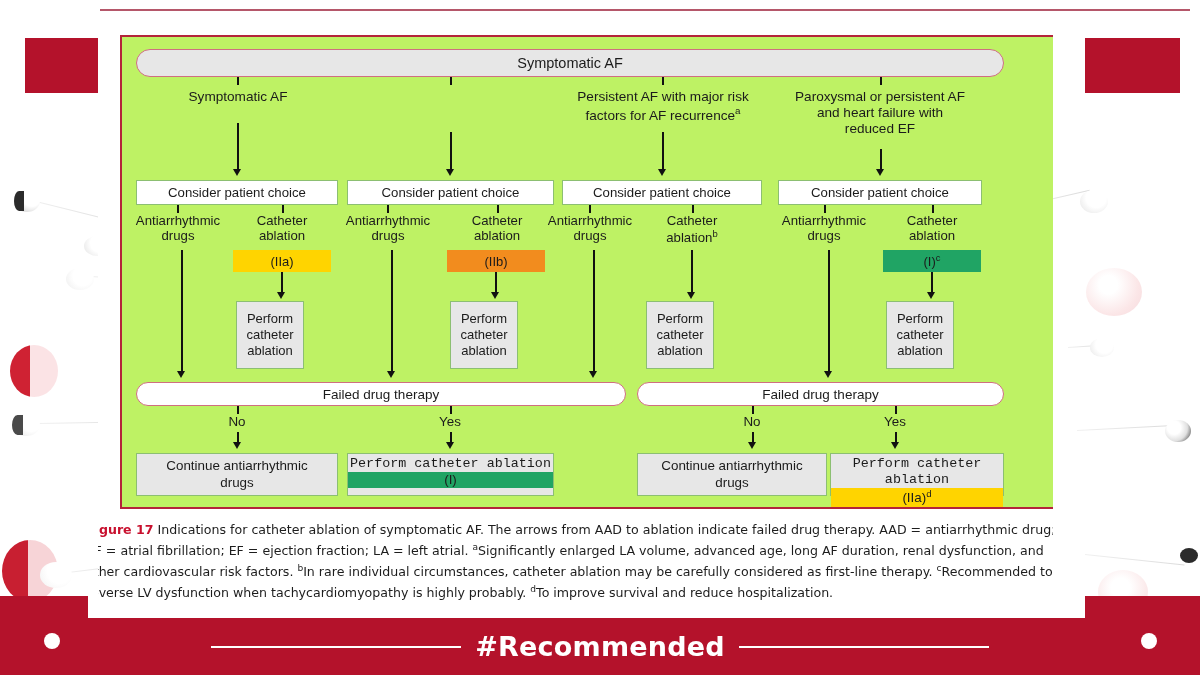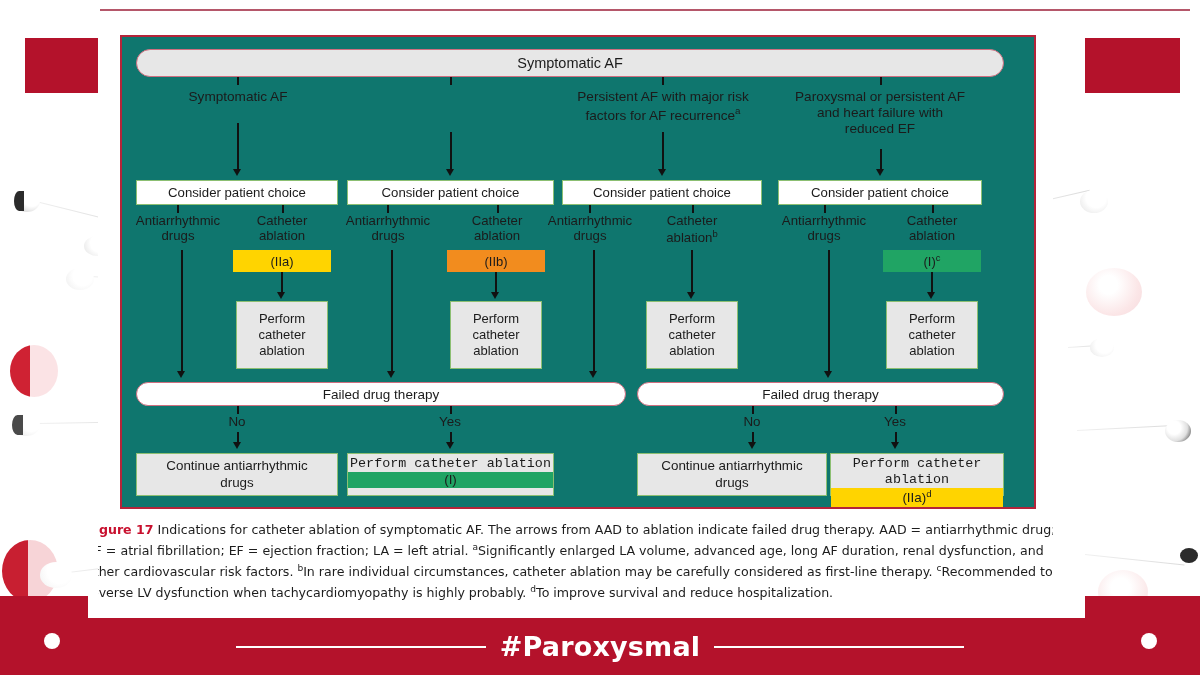--- a/index.html
+++ b/index.html
@@ -24,39 +24,39 @@
 
   
   .card{
     position:absolute;left:98px;top:20px;width:955px;height:598px;
     background:#ffffff;overflow:hidden;
   }
 
   
   .figure{
     position:absolute;left:22px;top:15px;width:912px;height:470px;
-    border:2.2px solid #b4243a;background:#0f766e;
+    border:2.2px solid #b4243a;background:#bef264;padding-left:30px;
   }
 
   
   .node{position:absolute;box-sizing:border-box;display:flex;align-items:center;justify-content:center;text-align:center;color:#1b1b1b;}
   .lbl{position:absolute;text-align:center;color:#1b1b1b;line-height:1.16;}
 
   .bar-top{
     left:14px;top:12px;width:868px;height:28px;
     background:#e7e7e7;border:1.6px solid #cf6f80;
     border-radius:14px/14px;
     font-size:14.5px;
   }
   .choice{
     height:25px;background:#ffffff;border:1.3px solid #8cbf72;
     font-size:13.2px;
   }
   .perform{
-    width:92px;height:68px;background:#e7e7e7;border:1.3px solid #8cbf72;
+    width:68px;height:68px;background:#e7e7e7;border:1.3px solid #8cbf72;
     font-size:13px;line-height:1.22;flex-direction:column;
   }
   .rec{
     height:22px;font-size:13px;color:#1b1b1b;
   }
   .rec.iia{background:#ffd400;}
   .rec.iib{background:#f28c1e;}
   .rec.i  {background:#20a464;}
 
   .failed{
@@ -293,19 +293,19 @@
     <span class="fignum">Figure 17</span>
     <span>Indications for catheter ablation of symptomatic AF. The arrows from AAD to ablation indicate failed drug therapy. AAD = antiarrhythmic drug; AF = atrial fibrillation; EF = ejection fraction; LA = left atrial. </span><sup>a</sup><span>Significantly enlarged LA volume, advanced age, long AF duration, renal dysfunction, and other cardiovascular risk factors. </span><sup>b</sup><span>In rare individual circumstances, catheter ablation may be carefully considered as first-line therapy. </span><sup>c</sup><span>Recommended to reverse LV dysfunction when tachycardiomyopathy is highly probably. </span><sup>d</sup><span>To improve survival and reduce hospitalization.</span>
   </div>
 </div>
 
 <div class="banner-notch"></div>
 <div class="banner-notch-r"></div>
 <div class="banner">
   <div class="banner-inner">
     <div class="banner-rule"></div>
-    <div class="banner-text">#Paroxysmal</div>
+    <div class="banner-text">#Recommended</div>
     <div class="banner-rule"></div>
   </div>
 </div>
 <div class="stem-left"></div>
 <div class="dot-left"></div>
 <div class="dot-right"></div>
 
 </body></html>

